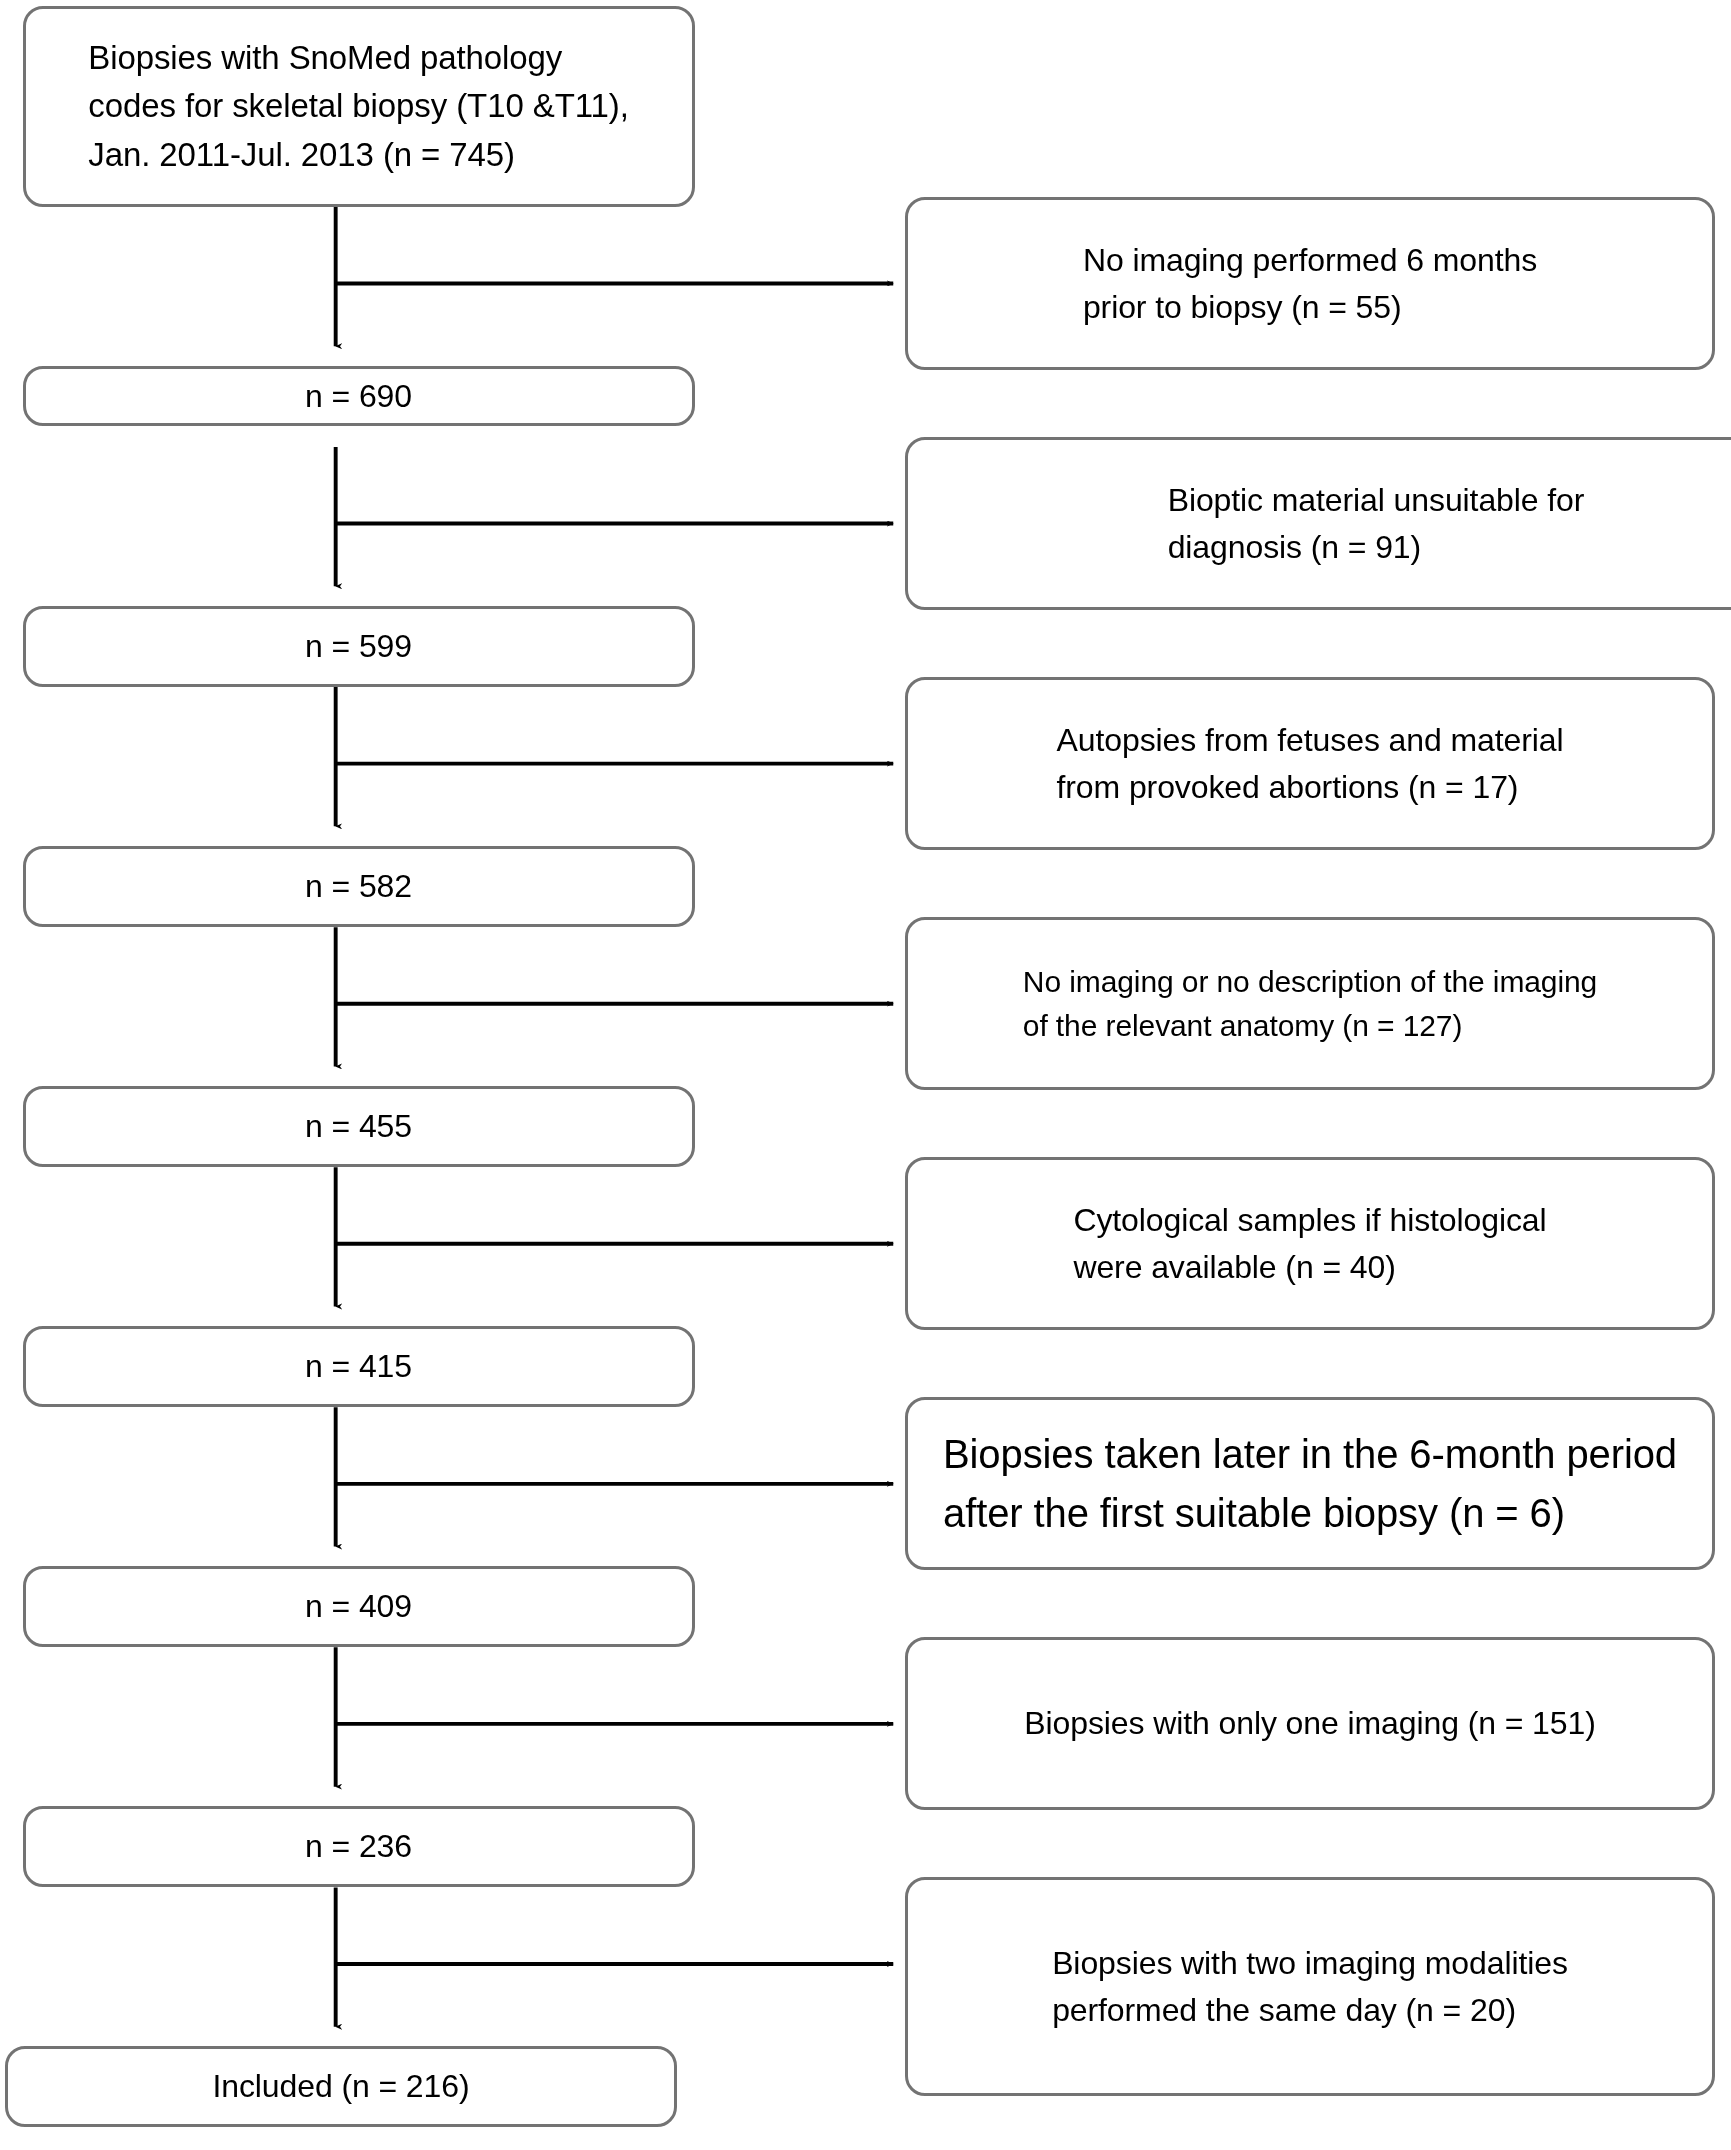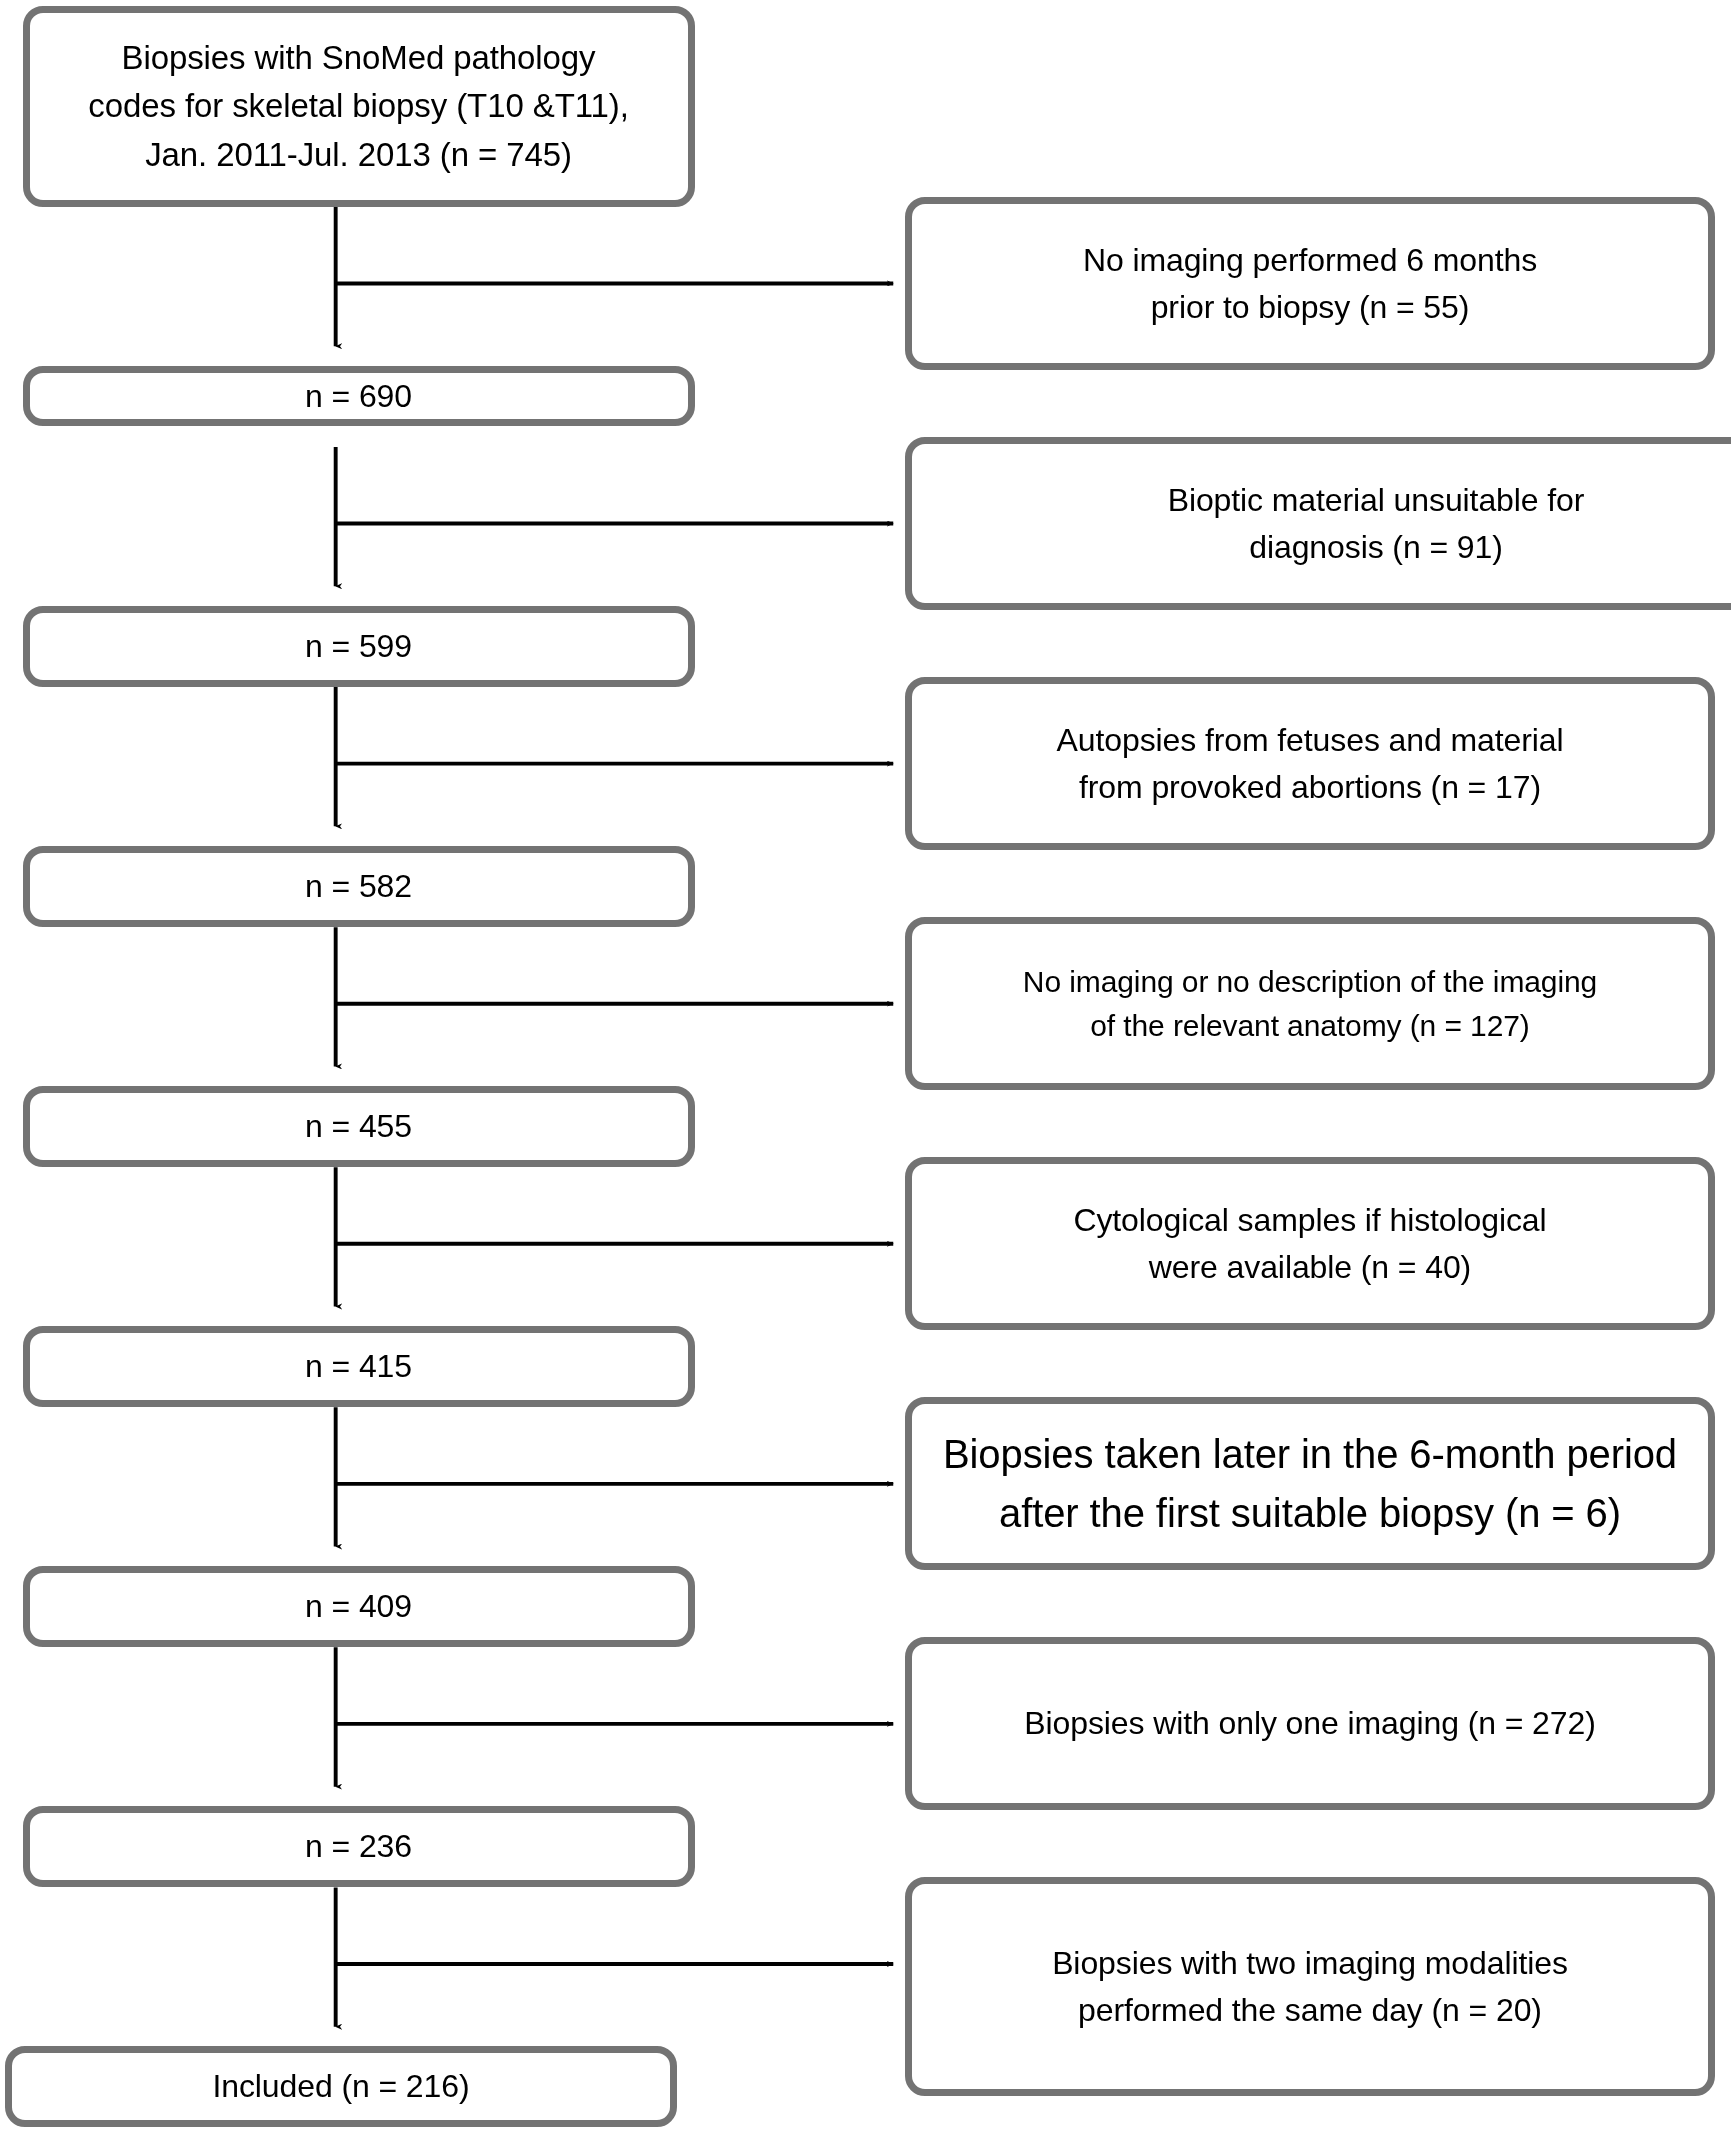--- a/index.html
+++ b/index.html
@@ -12,27 +12,27 @@
     position: relative;
     width: 1732px;
     height: 2151px;
     background: #ffffff;
     font-family: "Liberation Sans", sans-serif;
     overflow: hidden;
   }
   .node {
     position: absolute;
     box-sizing: border-box;
-    border: 7px solid #737373;
+    border: 3px solid #737373;
     border-radius: 20px;
     background: #ffffff;
     display: flex;
     align-items: center;
     justify-content: center;
-    text-align: center;
+    text-align: left;
     color: #000000;
     font-size: 32px;
     line-height: 1.46;
     padding: 0 17.3px;
     white-space: pre-line;
     letter-spacing: -0.1px;
   }
   .node.main { }
   .node.excl { }
   .svg-layer {
@@ -112,19 +112,19 @@
 
   <div class="node excl" style="left:905px; top:917px; width:810px; height:173px; font-size:30px;">No imaging or  no description of the imaging
 of the relevant anatomy  (n = 127)</div>
 
   <div class="node excl" style="left:905px; top:1157px; width:810px; height:173px;">Cytological samples if histological
 were available (n = 40)</div>
 
   <div class="node excl" style="left:905px; top:1397px; width:810px; height:173px; font-size:40px;">Biopsies taken later in the 6-month period
 after the first suitable biopsy  (n = 6)</div>
 
-  <div class="node excl" style="left:905px; top:1637px; width:810px; height:173px;">Biopsies with only one imaging (n = 272)</div>
+  <div class="node excl" style="left:905px; top:1637px; width:810px; height:173px;">Biopsies with only one imaging (n = 151)</div>
 
   <div class="node excl" style="left:905px; top:1877px; width:810px; height:219px;">Biopsies with two imaging modalities
 performed the same day  (n = 20)</div>
 
 </div>
 
 
 </body></html>

